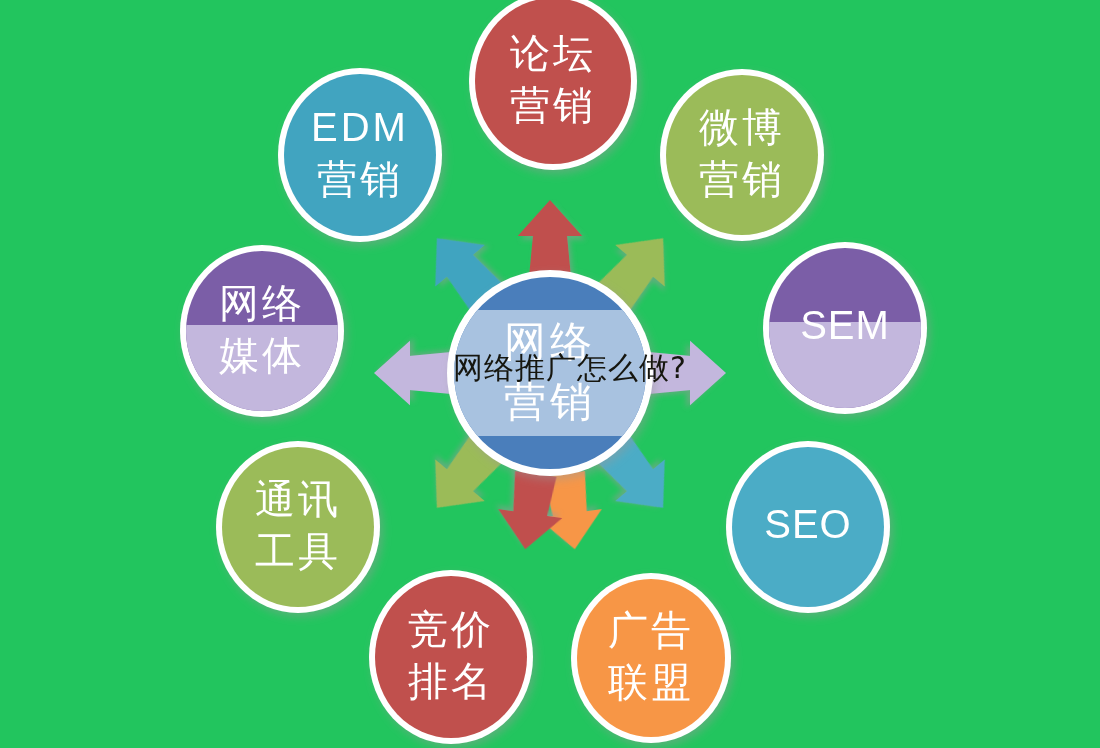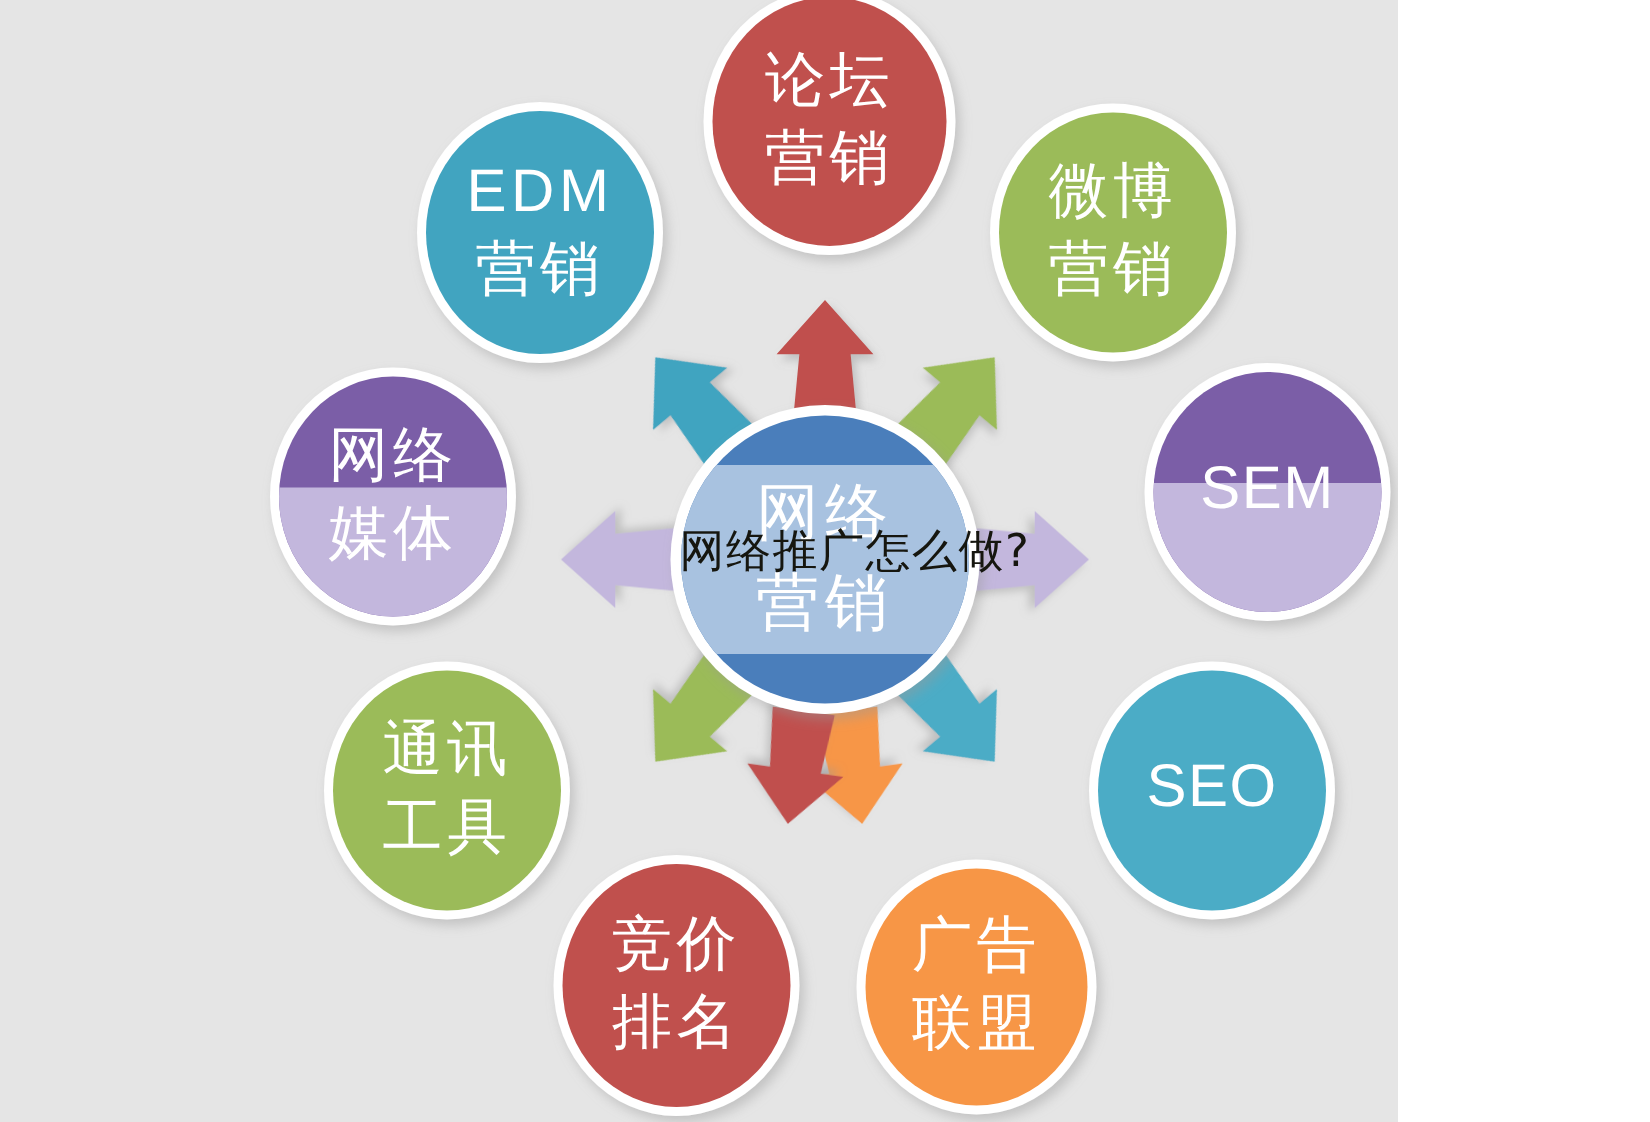--- a/index.html
+++ b/index.html
@@ -5,23 +5,23 @@
   html, body {
     margin: 0;
     padding: 0;
     background: #ffffff;
   }
   body {
     font-family: "Liberation Sans", "DejaVu Sans", sans-serif;
   }
   #stage {
     position: relative;
-    width: 932px;
+    width: 1100px;
     height: 748px;
-    background: #e5e5e5;
+    background: #22c55e;
     overflow: hidden;
   }
   #diagram-svg {
     position: absolute;
     left: 0;
     top: 0;
     width: 1100px;
     height: 748px;
   }
   .node-label {

